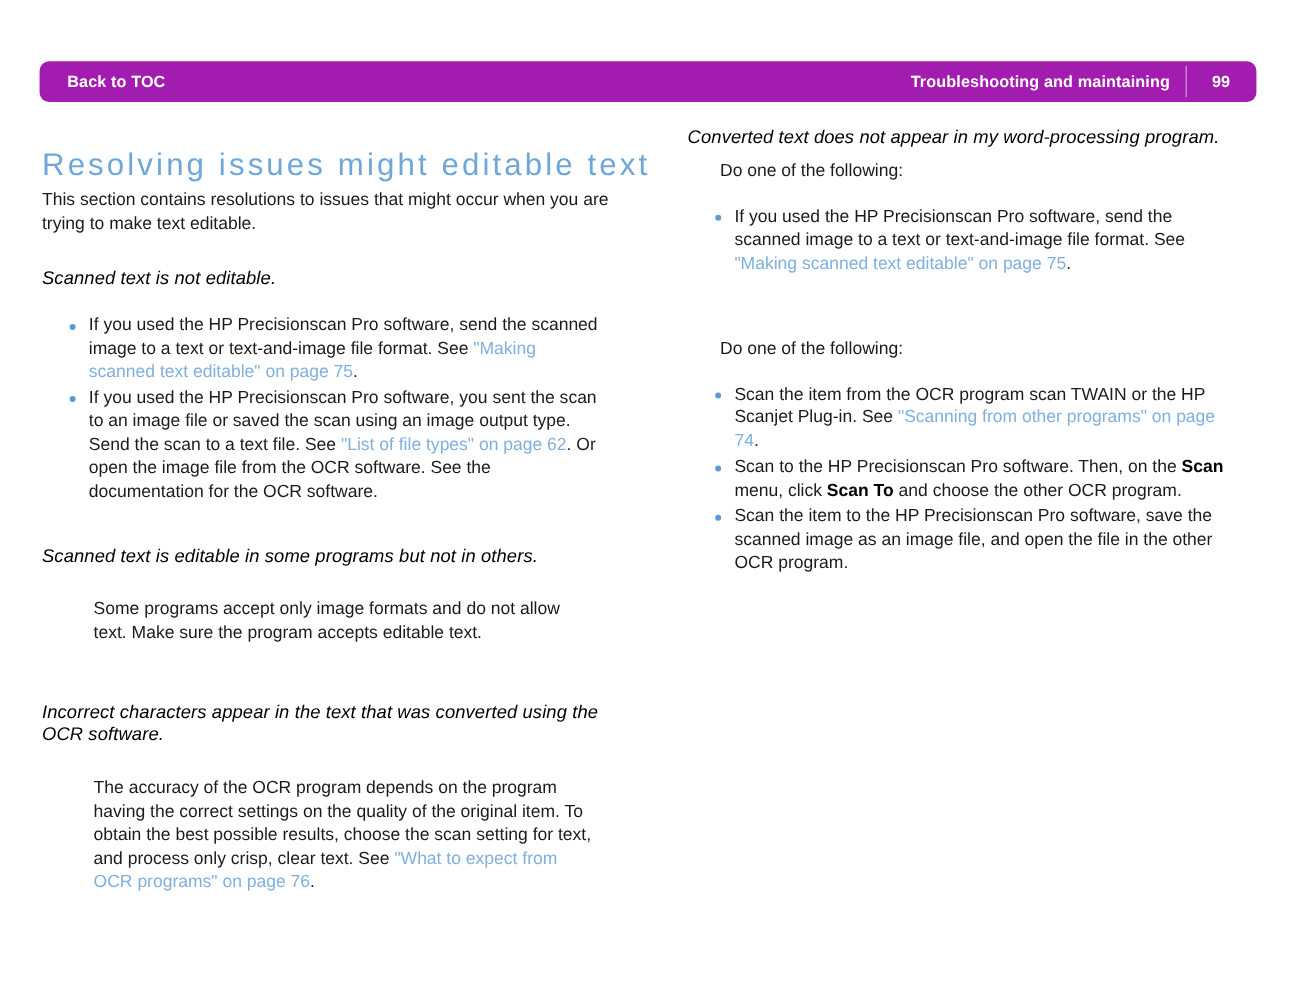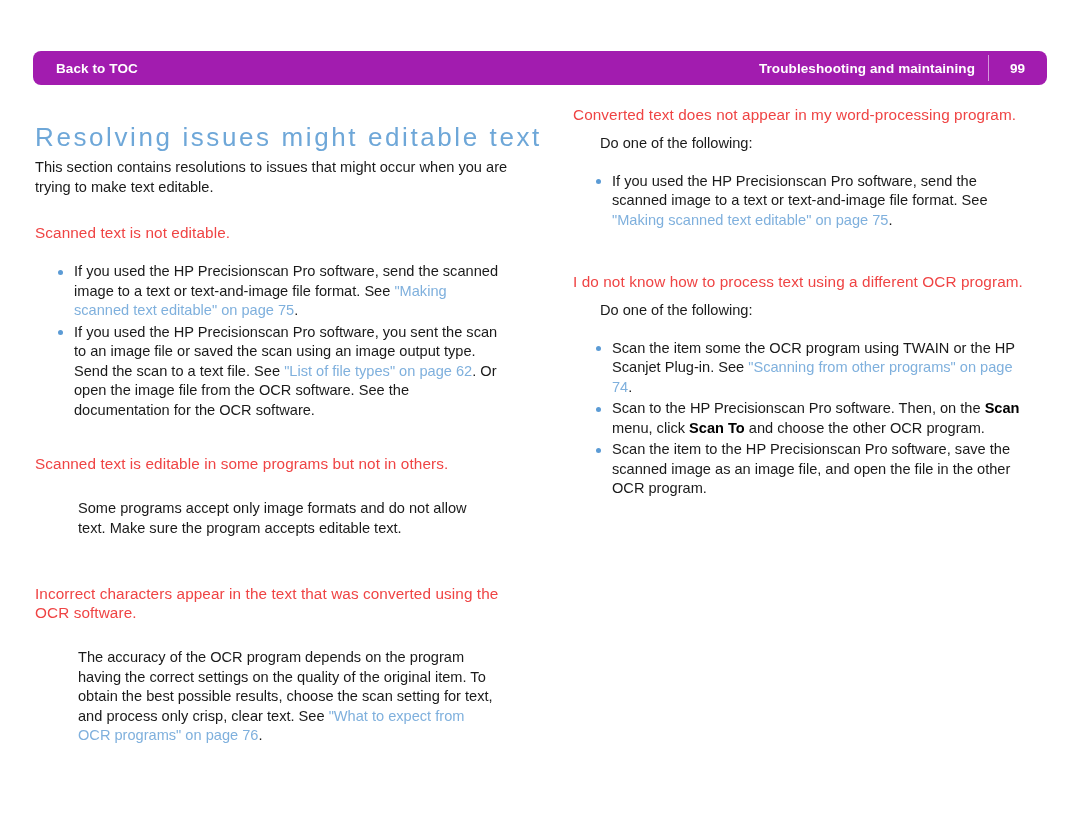--- a/index.html
+++ b/index.html
@@ -102,24 +102,25 @@
   .intro {
     font-size: 14.6px;
     line-height: 19.5px;
     color: #1a1a1a;
     margin: 0 0 0 0;
   }
 
   .section-heading {
     font-size: 15.3px;
     font-weight: 400;
-    color: #ef4444;
+    color: #000000;
     line-height: 19px;
     letter-spacing: 0.1px;
     margin: 0;
+    font-style: italic;
   }
 
   .para {
     font-size: 14.6px;
     line-height: 19.5px;
     color: #1a1a1a;
     margin: 16px;
     padding-left: 27px;
   }
 
@@ -219,28 +220,27 @@
   <div class="sp-6"></div>
   <ul class="bullets">
     <li>
       <span class="dot"></span>
       <span>If you used the HP Precisionscan Pro software, send the scanned image to a text or text-and-image file format. See </span><span class="xref">"Making scanned text editable" on page 75</span><span>.</span>
     </li>
   </ul>
 
   <div class="sp-30"></div>
 
-  <h2 class="section-heading">I do not know how to process text using a different OCR program.</h2>
   <div class="sp-10"></div>
   <p class="lead-in">Do one of the following:</p>
   <div class="sp-6"></div>
   <ul class="bullets">
     <li>
       <span class="dot"></span>
-      <span>Scan the item some the OCR program using TWAIN or the HP Scanjet Plug-in. See </span><span class="xref">"Scanning from other programs" on page 74</span><span>.</span>
+      <span>Scan the item from the OCR program scan TWAIN or the HP Scanjet Plug-in. See </span><span class="xref">"Scanning from other programs" on page 74</span><span>.</span>
     </li>
     <li>
       <span class="dot"></span>
       <span>Scan to the HP Precisionscan Pro software. Then, on the </span><b>Scan</b><span> menu, click </span><b>Scan To</b><span> and choose the other OCR program.</span>
     </li>
     <li>
       <span class="dot"></span>
       <span>Scan the item to the HP Precisionscan Pro software, save the scanned image as an image file, and open the file in the other OCR program.</span>
     </li>
   </ul>

